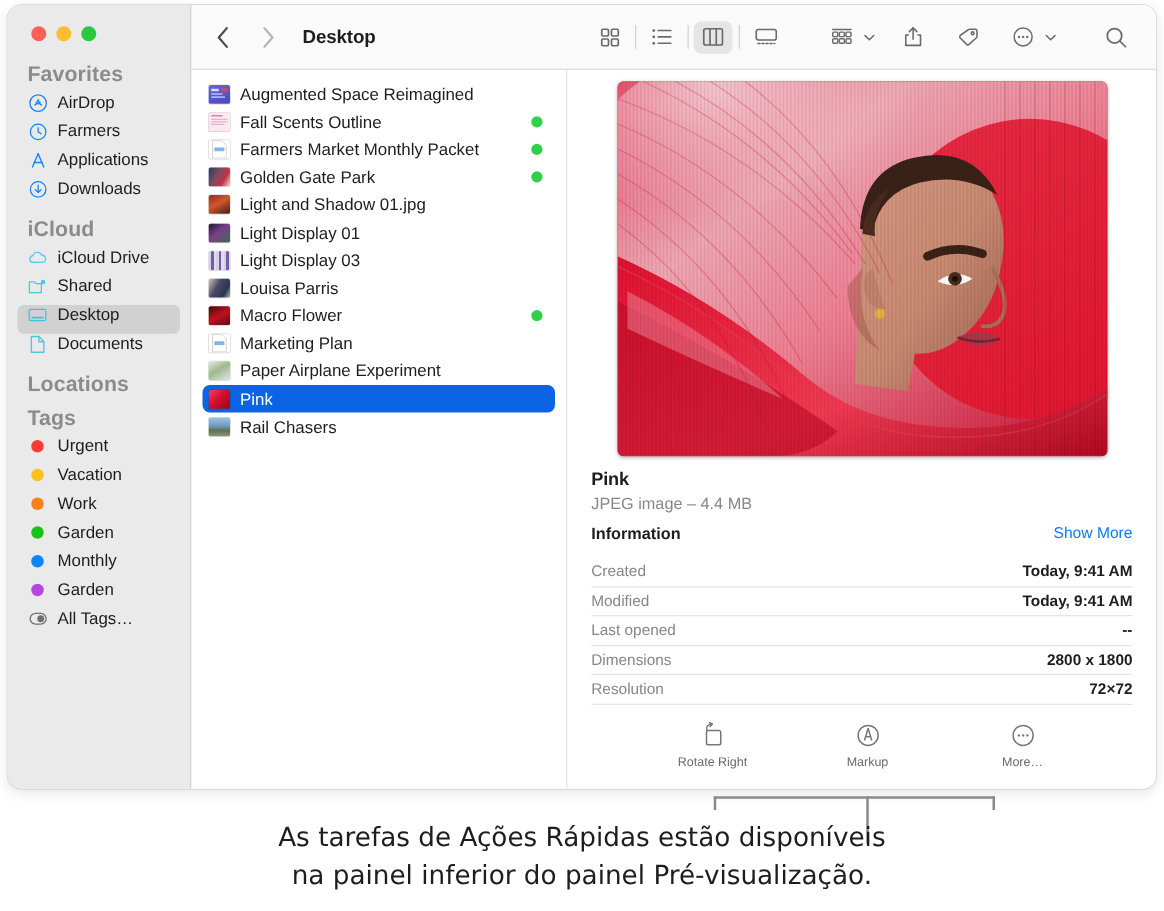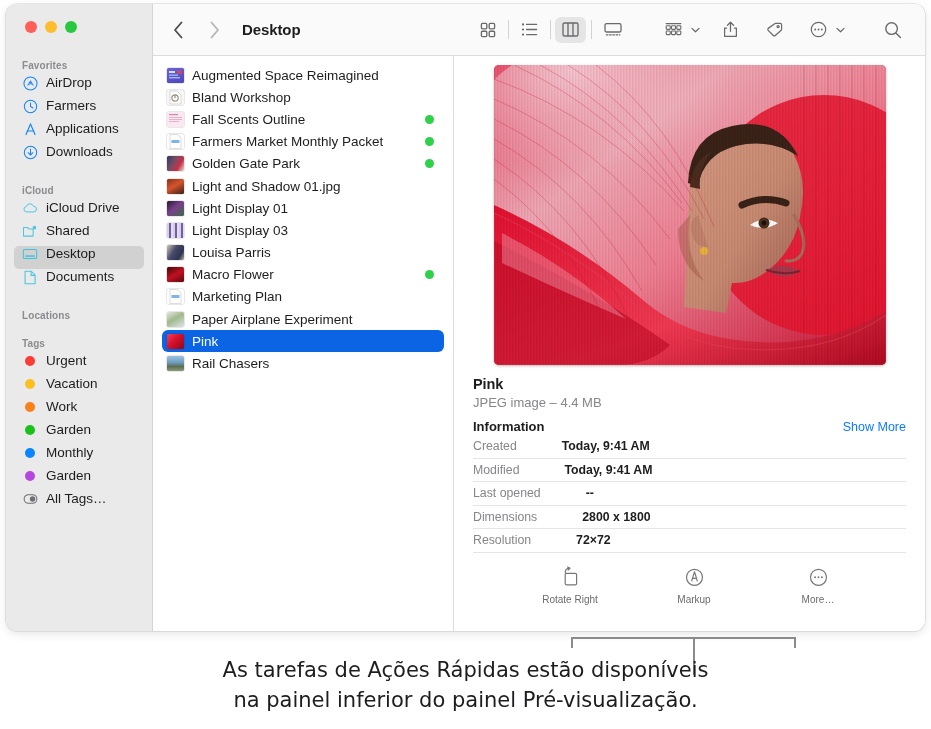--- a/index.html
+++ b/index.html
@@ -44,26 +44,25 @@
     align-items: center;
   }
   .light { width: 12px; height: 12px; border-radius: 50%; }
   .light.red { background: #ff5f57; }
   .light.yellow { background: #febc2e; }
   .light.green { background: #28c840; }
 
   .side-scroll { padding-top: 13px; }
 
   .side-header {
-    font-size: 10px;
+    font-size: 17px;
     color: #8b8b8f;
     font-weight: 700;
     padding: 3px 0 4px 16px;
     letter-spacing: 0.1px;
-    margin-top: 10px;
   }
   .side-header.tight { padding-top: 8px; }
 
   .side-item {
     display: flex;
     align-items: flex-start;
     height: 23px;
     margin: 0 8px;
     padding-left: 8px;
     border-radius: 5px;
@@ -198,35 +197,35 @@
     color: #1d1d1f;
     letter-spacing: -0.1px;
   }
   .prev-sub {
     font-size: 13px;
     color: #86868b;
     margin-top: 3px;
   }
   .prev-sec {
     display: flex;
+    align-items: flex-start;
+    justify-content: space-between;
+    margin-top: 9px;
+    margin-bottom: 12px;
+  }
+  .prev-sec-title { font-size: 13px; font-weight: 700; color: #1d1d1f; }
+  .prev-showmore { font-size: 12.5px; color: #0a7cff; }
+
+  .info-row {
+    display: flex;
     align-items: center;
     justify-content: space-between;
-    margin-top: 9px;
-    margin-bottom: 1px;
-  }
-  .prev-sec-title { font-size: 13px; font-weight: 700; color: #1d1d1f; }
-  .prev-showmore { font-size: 12.5px; color: #0a7cff; }
-
-  .info-row {
-    display: flex;
-    align-items: center;
     height: 22.5px;
     border-bottom: 0.6px solid #e6e5e5;
     font-size: 12.3px;
-    gap: 45px;
   }
   .info-row:last-child { border-bottom: none; }
   .info-k { color: #86868b; }
   .info-v { color: #1d1d1f; font-weight: 700; }
 
   .quick-actions {
     display: flex;
     justify-content: center;
     gap: 46px;
     margin-top: 12px;
@@ -551,30 +550,20 @@
               <svg width="17" height="15" viewBox="0 0 17 15">
                   <rect x="2" y="3" width="6" height="2" fill="#d8dcff"></rect>
                   <rect x="2" y="6.5" width="9" height="1.4" fill="#9fb7f5"></rect>
                   <rect x="2" y="9" width="11" height="1.4" fill="#9fb7f5"></rect>
                   <rect x="10" y="2.5" width="5" height="3.4" fill="#c34b6e"></rect>
                 </svg>
             </span>
             <span class="file-name">Augmented Space Reimagined</span>
           </div>
 
-          <div class="file-row">
-            <span class="file-ico" style="background:#f7f7f7">
-              <svg width="17" height="15" viewBox="0 0 17 15">
-                  <path d="M3 1h7l4 4v9H3z" fill="#fff" stroke="#c9c9c9" stroke-width="0.7"></path>
-                  <circle cx="8" cy="8" r="3.2" fill="none" stroke="#9a8f7a" stroke-width="1.2"></circle>
-                  <path d="M8 5v3.2" stroke="#9a8f7a" stroke-width="1.2"></path>
-                </svg>
-            </span>
-            <span class="file-name">Bland Workshop</span>
-          </div>
 
           <div class="file-row">
             <span class="file-ico" style="background:#fbeaf2">
               <svg width="17" height="15" viewBox="0 0 17 15">
                   <rect x="0" y="0" width="17" height="15" fill="#fde7f0"></rect>
                   <rect x="2" y="2" width="9" height="1.2" fill="#c98ba9"></rect>
                   <rect x="2" y="5" width="13" height="1" fill="#e3b4cc"></rect>
                   <rect x="2" y="7" width="13" height="1" fill="#e3b4cc"></rect>
                   <rect x="2" y="9" width="10" height="1" fill="#e3b4cc"></rect>
                 </svg>

